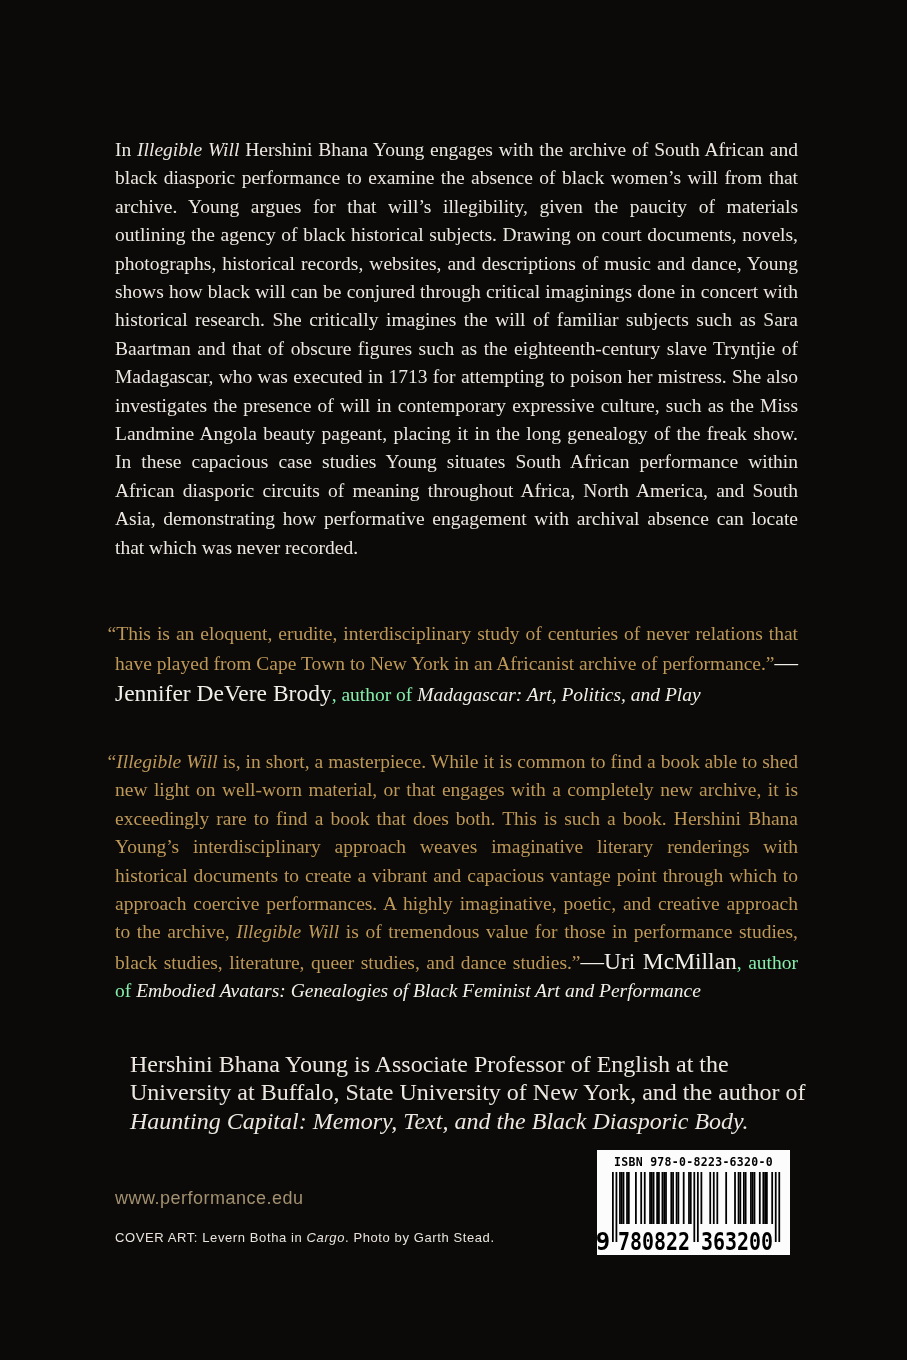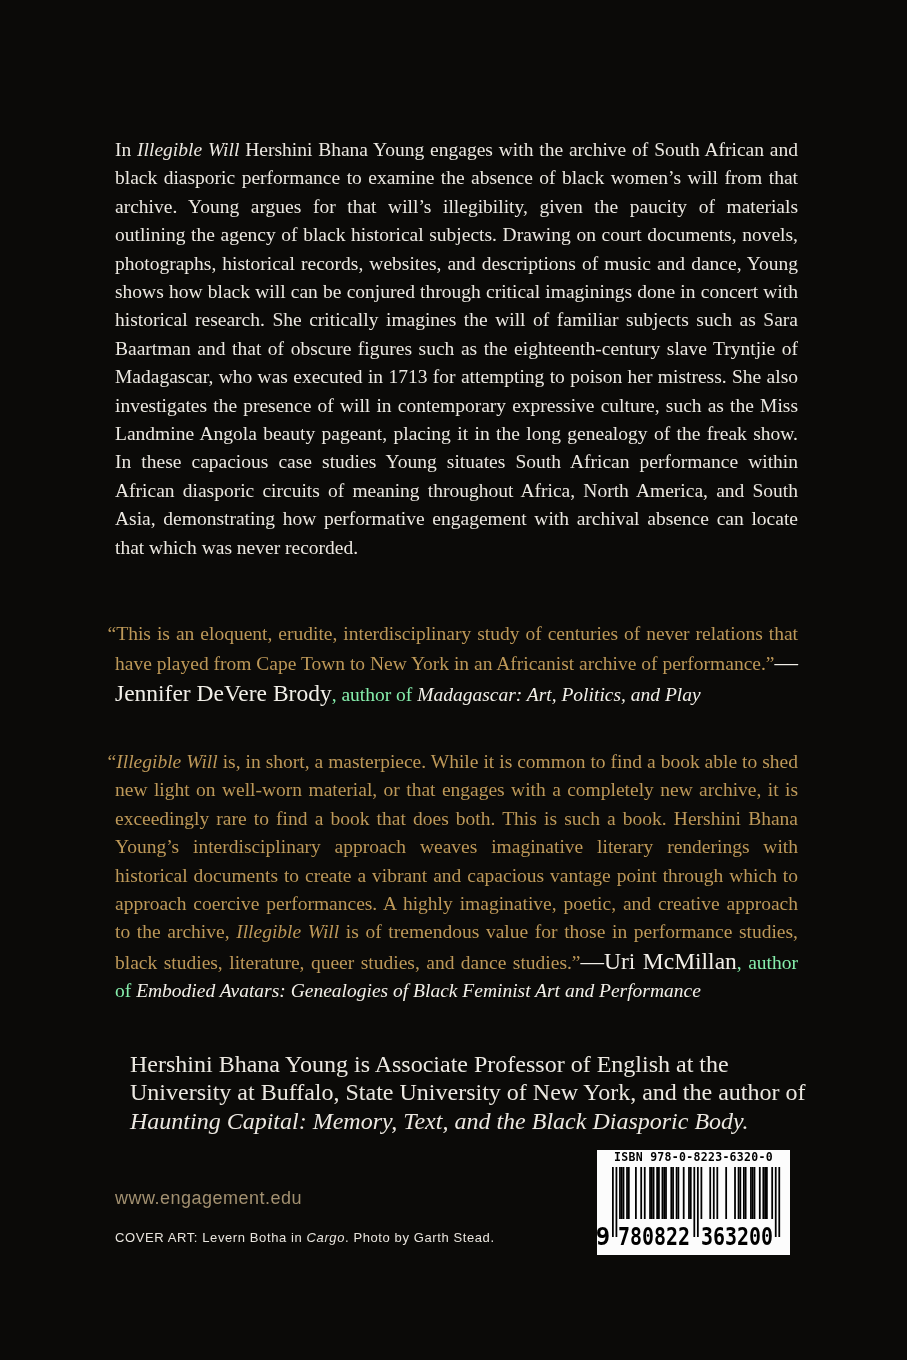--- a/index.html
+++ b/index.html
@@ -45,21 +45,21 @@
   .credit{
     position:absolute;top:1230px;left:115px;margin:0;
     font-family:"Liberation Sans","DejaVu Sans",sans-serif;
     font-size:13px;letter-spacing:.6px;color:#e9e5de;
   }
   .barcode-box{
     position:absolute;top:1150px;left:597px;width:193px;height:105px;
     background:#fcfcfc;color:#000;
   }
   .isbn-label{
-    text-align:center;
+    padding-top:5px;text-align:center;
     font-family:"DejaVu Sans Mono","Liberation Mono",monospace;
     font-weight:bold;font-size:11.5px;letter-spacing:.3px;
   }
   .barcode-box svg{display:block;margin-top:3px}
   .ean-digits{
     font-family:"DejaVu Sans Mono","Liberation Mono",monospace;
     font-weight:bold;font-size:24px;fill:#000;
   }
 </style>
 </head>
@@ -70,21 +70,21 @@
 
   <p class="description"><span class="sg-plain">In </span><span class="sg-italic">Illegible Will</span><span class="sg-plain"> Hershini Bhana Young engages with the archive of South African and black diasporic performance to examine the absence of black women’s will from that archive. Young argues for that will’s illegibility, given the paucity of materials outlining the agency of black historical subjects. Drawing on court documents, novels, photographs, historical records, websites, and descriptions of music and dance, Young shows how black will can be conjured through critical imaginings done in concert with historical research. She critically imagines the will of familiar subjects such as Sara Baartman and that of obscure figures such as the eighteenth-century slave Tryntjie of Madagascar, who was executed in 1713 for attempting to poison her mistress. She also investigates the presence of will in contemporary expressive culture, such as the Miss Landmine Angola beauty pageant, placing it in the long genealogy of the freak show. In these capacious case studies Young situates South African performance within African diasporic circuits of meaning throughout Africa, North America, and South Asia, demonstrating how performative engagement with archival absence can locate that which was never recorded.</span></p>
 
   <p class="quote q1"><span class="sg-plain">“This is an eloquent, erudite, interdisciplinary study of centuries of never relations that have played from Cape Town to New York in an Africanist archive of performance.”</span><span class="sg-name">—Jennifer DeVere Brody</span><span class="sg-white">, author of </span><span class="sg-title">Madagascar: Art, Politics, and Play</span></p>
 
   <p class="quote q2"><span class="sg-plain">“</span><span class="sg-italic">Illegible Will</span><span class="sg-plain"> is, in short, a masterpiece. While it is common to find a book able to shed new light on well-worn material, or that engages with a completely new archive, it is exceedingly rare to find a book that does both. This is such a book. Hershini Bhana Young’s interdisciplinary approach weaves imaginative literary renderings with historical documents to create a vibrant and capacious vantage point through which to approach coercive performances. A highly imaginative, poetic, and creative approach to the archive, </span><span class="sg-italic">Illegible Will</span><span class="sg-plain"> is of tremendous value for those in performance studies, black studies, literature, queer studies, and dance studies.”</span><span class="sg-name">—Uri McMillan</span><span class="sg-white">, author of </span><span class="sg-title">Embodied Avatars: Genealogies of Black Feminist Art and Performance</span></p>
 
   <p class="bio"><span class="sg-plain">Hershini Bhana Young is Associate Professor of English at the University at Buffalo, State University of New York, and the author of </span><span class="sg-italic">Haunting Capital: Memory, Text, and the Black Diasporic Body.</span></p>
 
 
-  <div class="website">www.engagement.edu</div>
+  <div class="website">www.performance.edu</div>
 
   <p class="credit"><span class="sg-plain">COVER ART: Levern Botha in </span><span class="sg-italic">Cargo</span><span class="sg-plain">. Photo by Garth Stead.</span></p>
 
   <div class="barcode-box">
     <div class="isbn-label">ISBN 978-0-8223-6320-0</div>
     <svg id="ean-svg" width="193" height="82">
         <rect x="15.00" y="0" width="1.77" height="70" fill="#000"></rect>
         <rect x="18.54" y="0" width="1.77" height="70" fill="#000"></rect>
         <rect x="22.08" y="0" width="1.77" height="52" fill="#000"></rect>
         <rect x="23.85" y="0" width="1.77" height="52" fill="#000"></rect>

